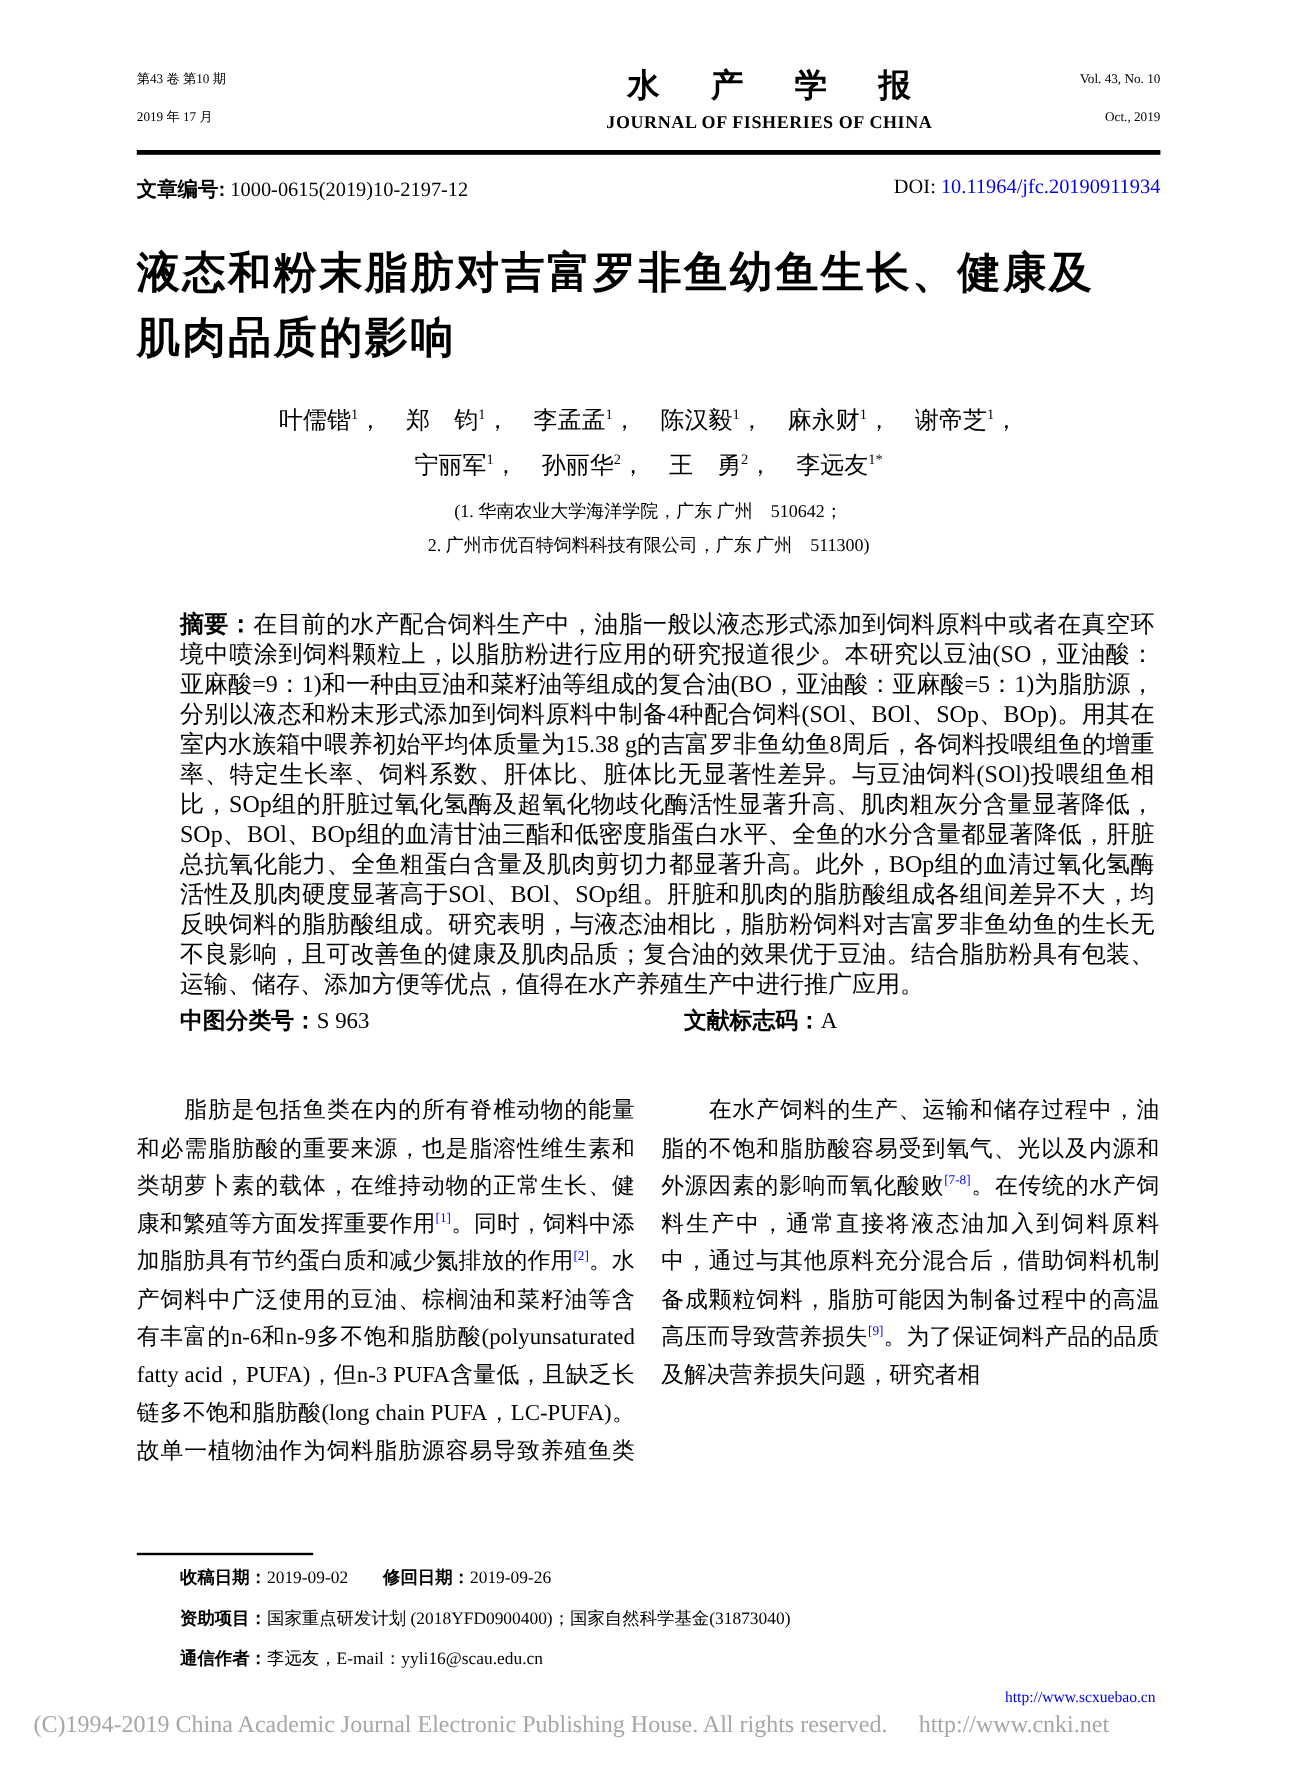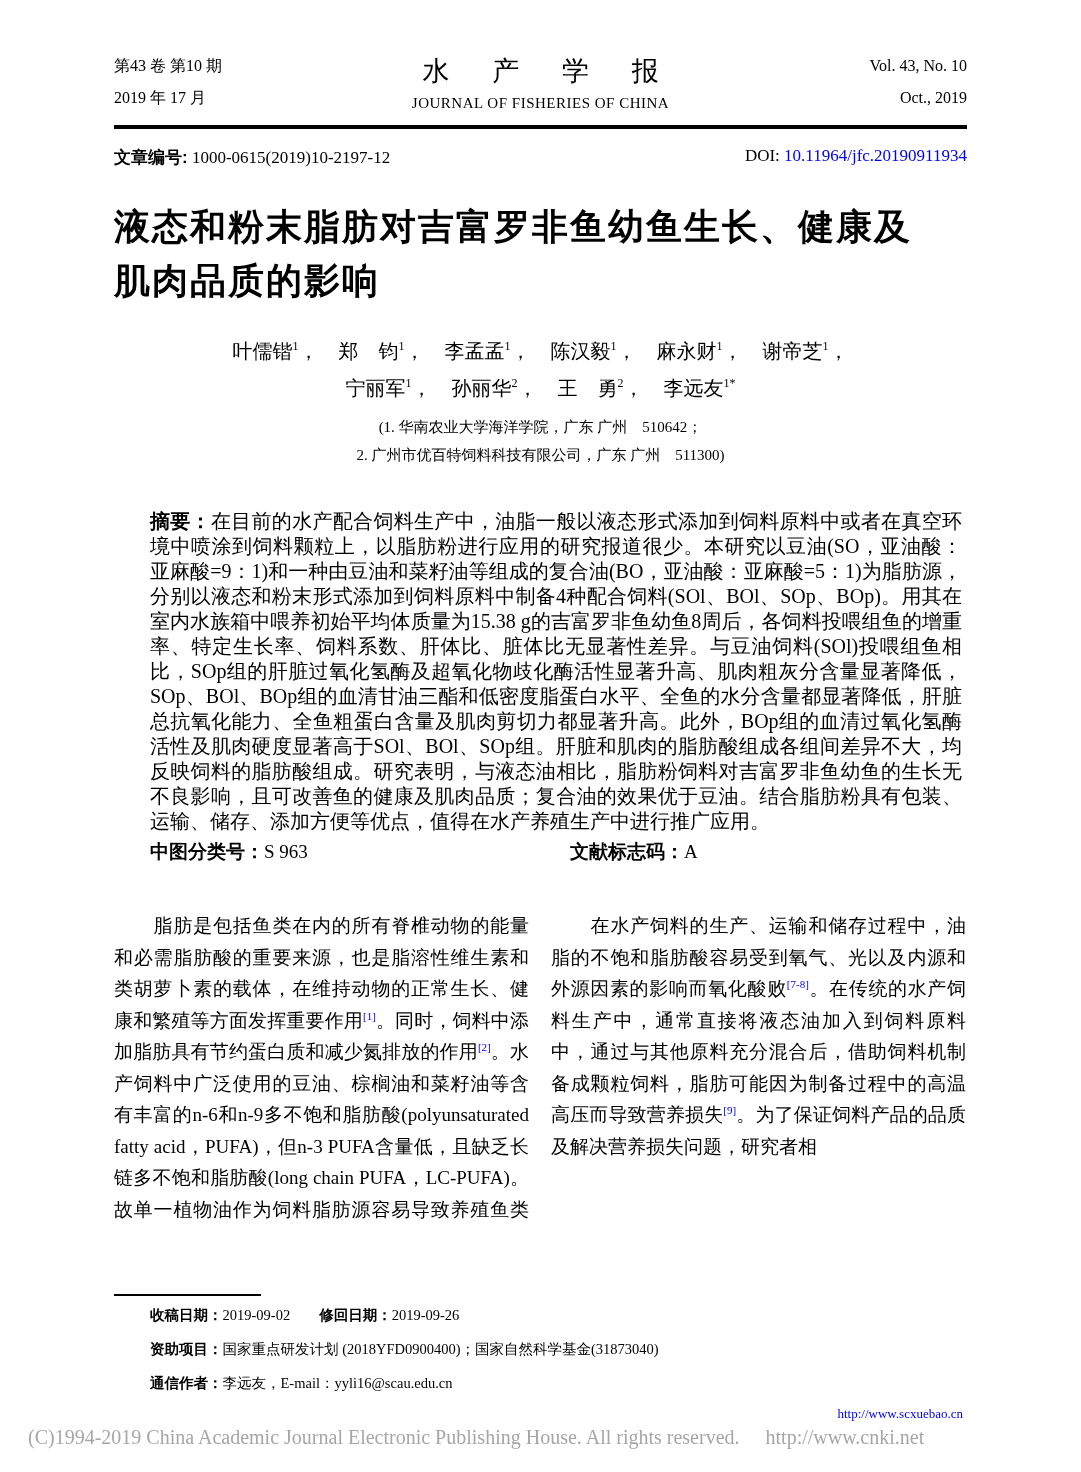--- a/index.html
+++ b/index.html
@@ -8,24 +8,24 @@
     width:1081px;height:1472px;
     background:#ffffff;
     color:#000;
     font-family:"Liberation Serif","DejaVu Serif",serif;
     overflow:hidden;
   }
   .content{padding:58px 114px 0 114px;}
 
   
   .jheader{display:flex;justify-content:space-between;align-items:flex-start;}
-  .jh-left,.jh-right{font-size:16px;line-height:16px;width:190px;}
+  .jh-left,.jh-right{font-size:11px;line-height:16px;width:190px;}
   .jh-left div+div,.jh-right div+div{margin-top:16px;}
   .jh-right{text-align:right;}
-  .jh-center{flex:1;text-align:center;}
+  .jh-center{flex:1;text-align:right;font-weight:bold;}
   .jtitle-cn{font-size:27px;letter-spacing:18px;text-indent:18px;line-height:27px;}
   .jtitle-en{font-size:15px;margin-top:10px;letter-spacing:0.5px;}
   .jrule{height:4px;background:#000;margin-top:13px;}
 
   
   .metarow{display:flex;justify-content:space-between;margin-top:17px;font-size:17px;}
   .metarow b{font-family:"Liberation Sans","DejaVu Sans",sans-serif;font-weight:700;}
   .doi-link{color:#0000ee;text-decoration:none;cursor:pointer;}
 
   

